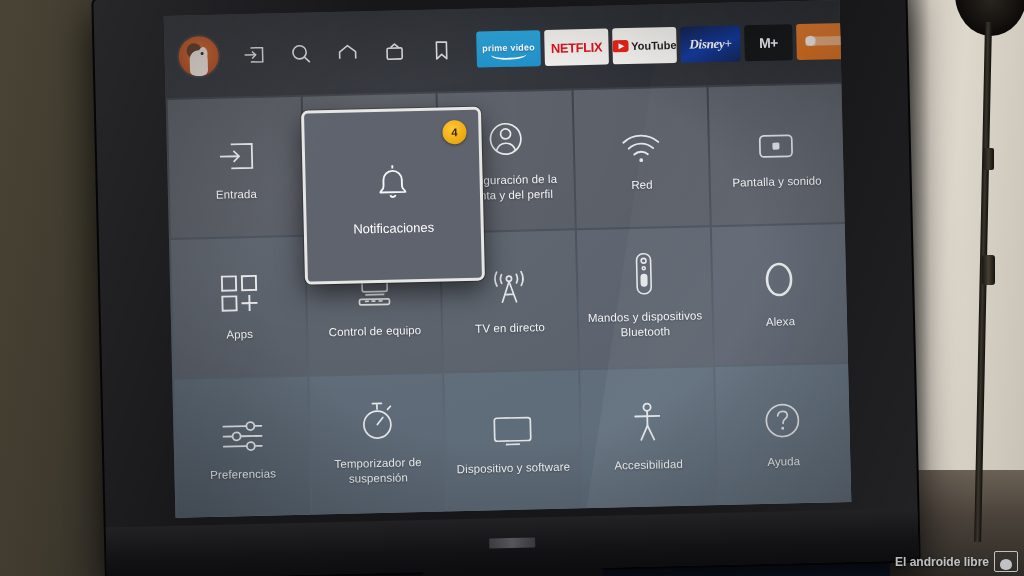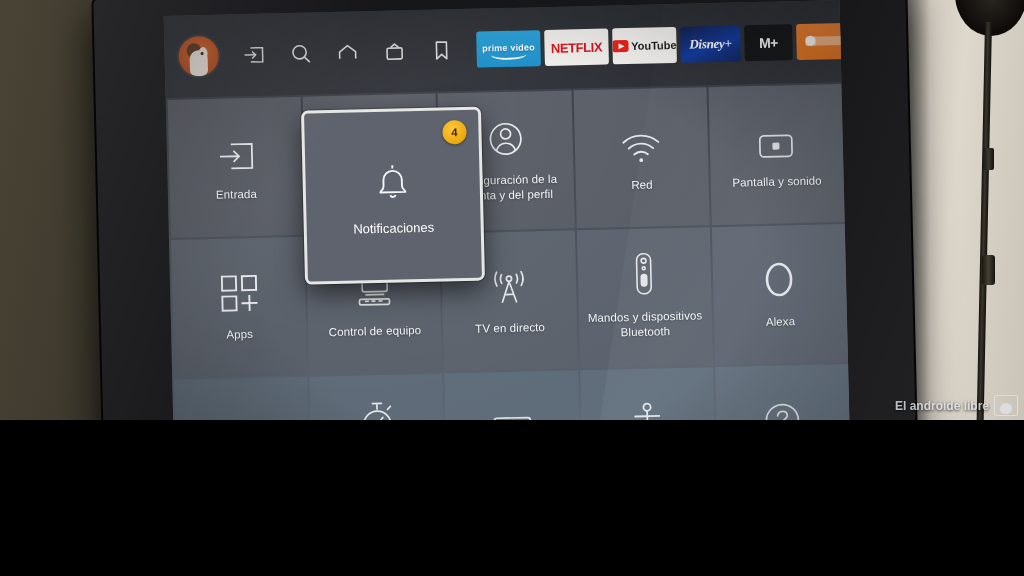--- a/index.html
+++ b/index.html
@@ -1,19 +1,19 @@
 <!DOCTYPE html>
 <html><head>
 <meta charset="utf-8">
 <style>
   html,body{margin:0;padding:0;background:#000;}
   body{width:1024px;height:576px;overflow:hidden;font-family:"Liberation Sans",sans-serif;}
 
   
-  #scene{position:relative;width:1024px;height:420px;overflow:hidden;background:#0f172a;}
+  #scene{position:relative;width:1024px;height:576px;overflow:hidden;background:#0f172a;}
 
   
   .wall-left{position:absolute;left:0;top:0;width:120px;height:576px;
     background:linear-gradient(100deg,#4a4436 0%,#3f3a2d 60%,#35312a 100%);}
   .wall-right{position:absolute;left:900px;top:0;width:124px;height:576px;
     background:linear-gradient(95deg,#cdc6bb 0%,#ded7cc 40%,#c7c0b5 100%);}
   .wall-right-shadow{position:absolute;left:900px;top:0;width:30px;height:576px;
     background:linear-gradient(90deg,rgba(0,0,0,.55),rgba(0,0,0,0));}
   .floor-strip{position:absolute;left:890px;top:470px;width:134px;height:106px;
     background:linear-gradient(180deg,#6a6055 0%,#4a423a 45%,#2e2a25 100%);}

